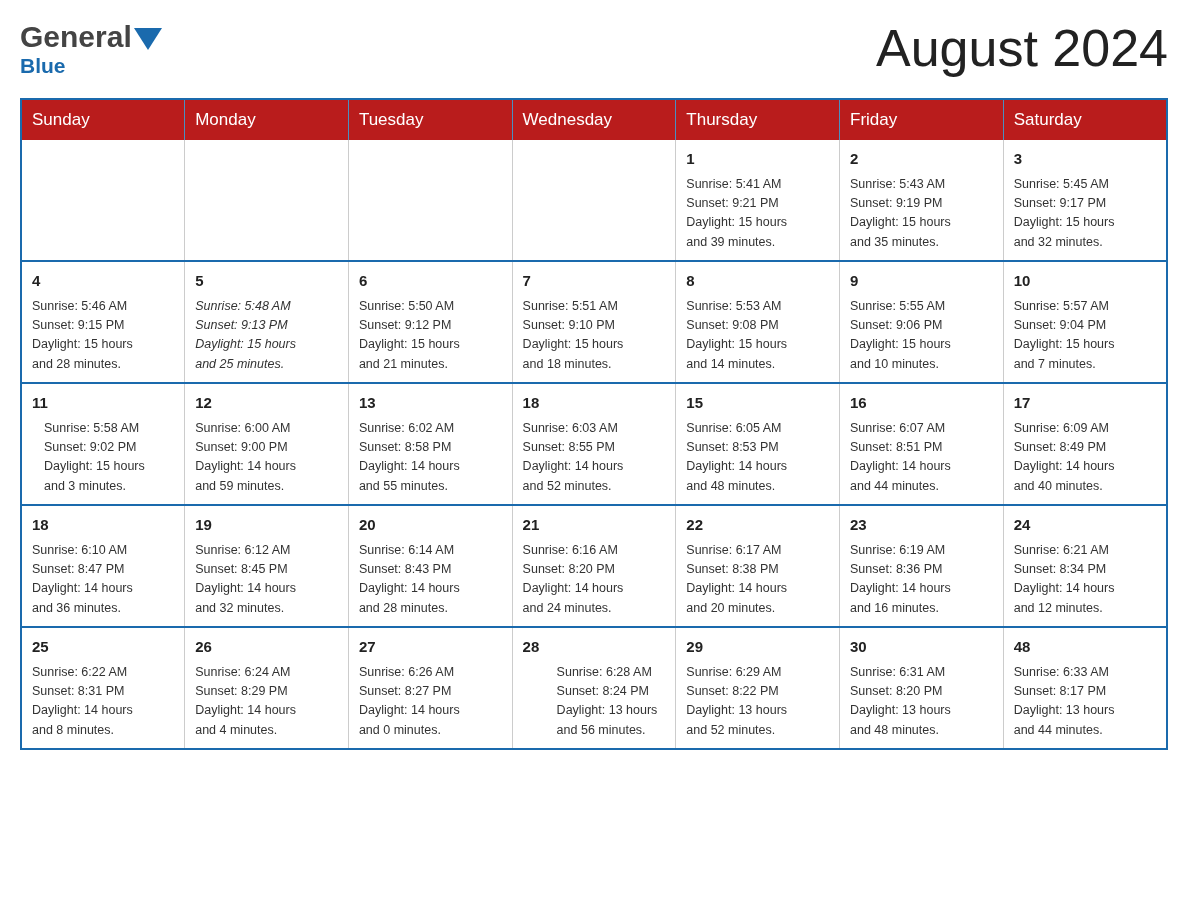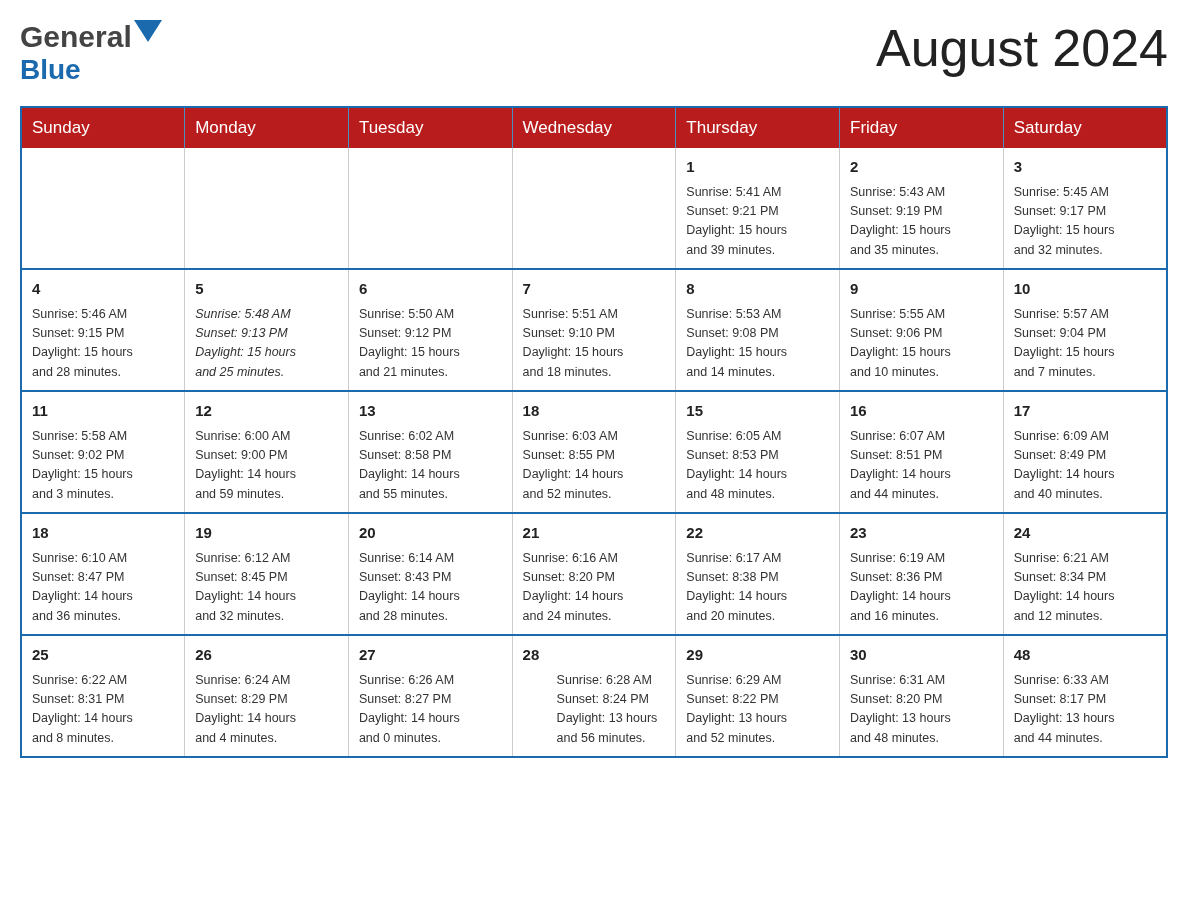--- a/index.html
+++ b/index.html
@@ -15,21 +15,21 @@
       justify-content: space-between;
       align-items: flex-start;
       margin-bottom: 20px;
     }
     .logo {
       display: flex;
       flex-direction: column;
       align-items: flex-start;
     }
     .logo-blue {
-      font-size: 28px;
+      font-size: 21px;
       font-weight: bold;
       color: #1a6aad;
     }
     .title-section {
       text-align: right;
     }
     .month-title {
       font-size: 52px;
       font-weight: normal;
       color: #222;
@@ -74,21 +74,21 @@
       margin-bottom: 4px;
     }
     .day-info {
       font-size: 12.5px;
       color: #333;
       line-height: 1.55;
     }
     .empty-cell { background: #fff; }
     .logo-row {
       display: flex;
-      align-items: flex-start;
+      align-items: flex-end;
       gap: 0;
     }
     .logo-text-general {
       font-size: 30px;
       font-weight: bold;
       color: #444;
     }
     .logo-triangle-wrap {
       display: inline-block;
       margin: 0 2px;
@@ -201,21 +201,21 @@
           <div class="day-number">10</div>
           <div class="day-info" style="white-space: pre-line;">Sunrise: 5:57 AM
 Sunset: 9:04 PM
 Daylight: 15 hours
 and 7 minutes.</div>
         </td>
       </tr>
       <tr>
         <td>
           <div class="day-number">11</div>
-          <div class="day-info" style="white-space: pre-line;">Sunrise: 5:58 AM
+          <div class="day-info" style="white-space: pre-line; margin-left: 12px;">Sunrise: 5:58 AM
 Sunset: 9:02 PM
 Daylight: 15 hours
 and 3 minutes.</div>
         </td>
         <td>
           <div class="day-number">12</div>
           <div class="day-info" style="white-space: pre-line;">Sunrise: 6:00 AM
 Sunset: 9:00 PM
 Daylight: 14 hours
 and 59 minutes.</div>

